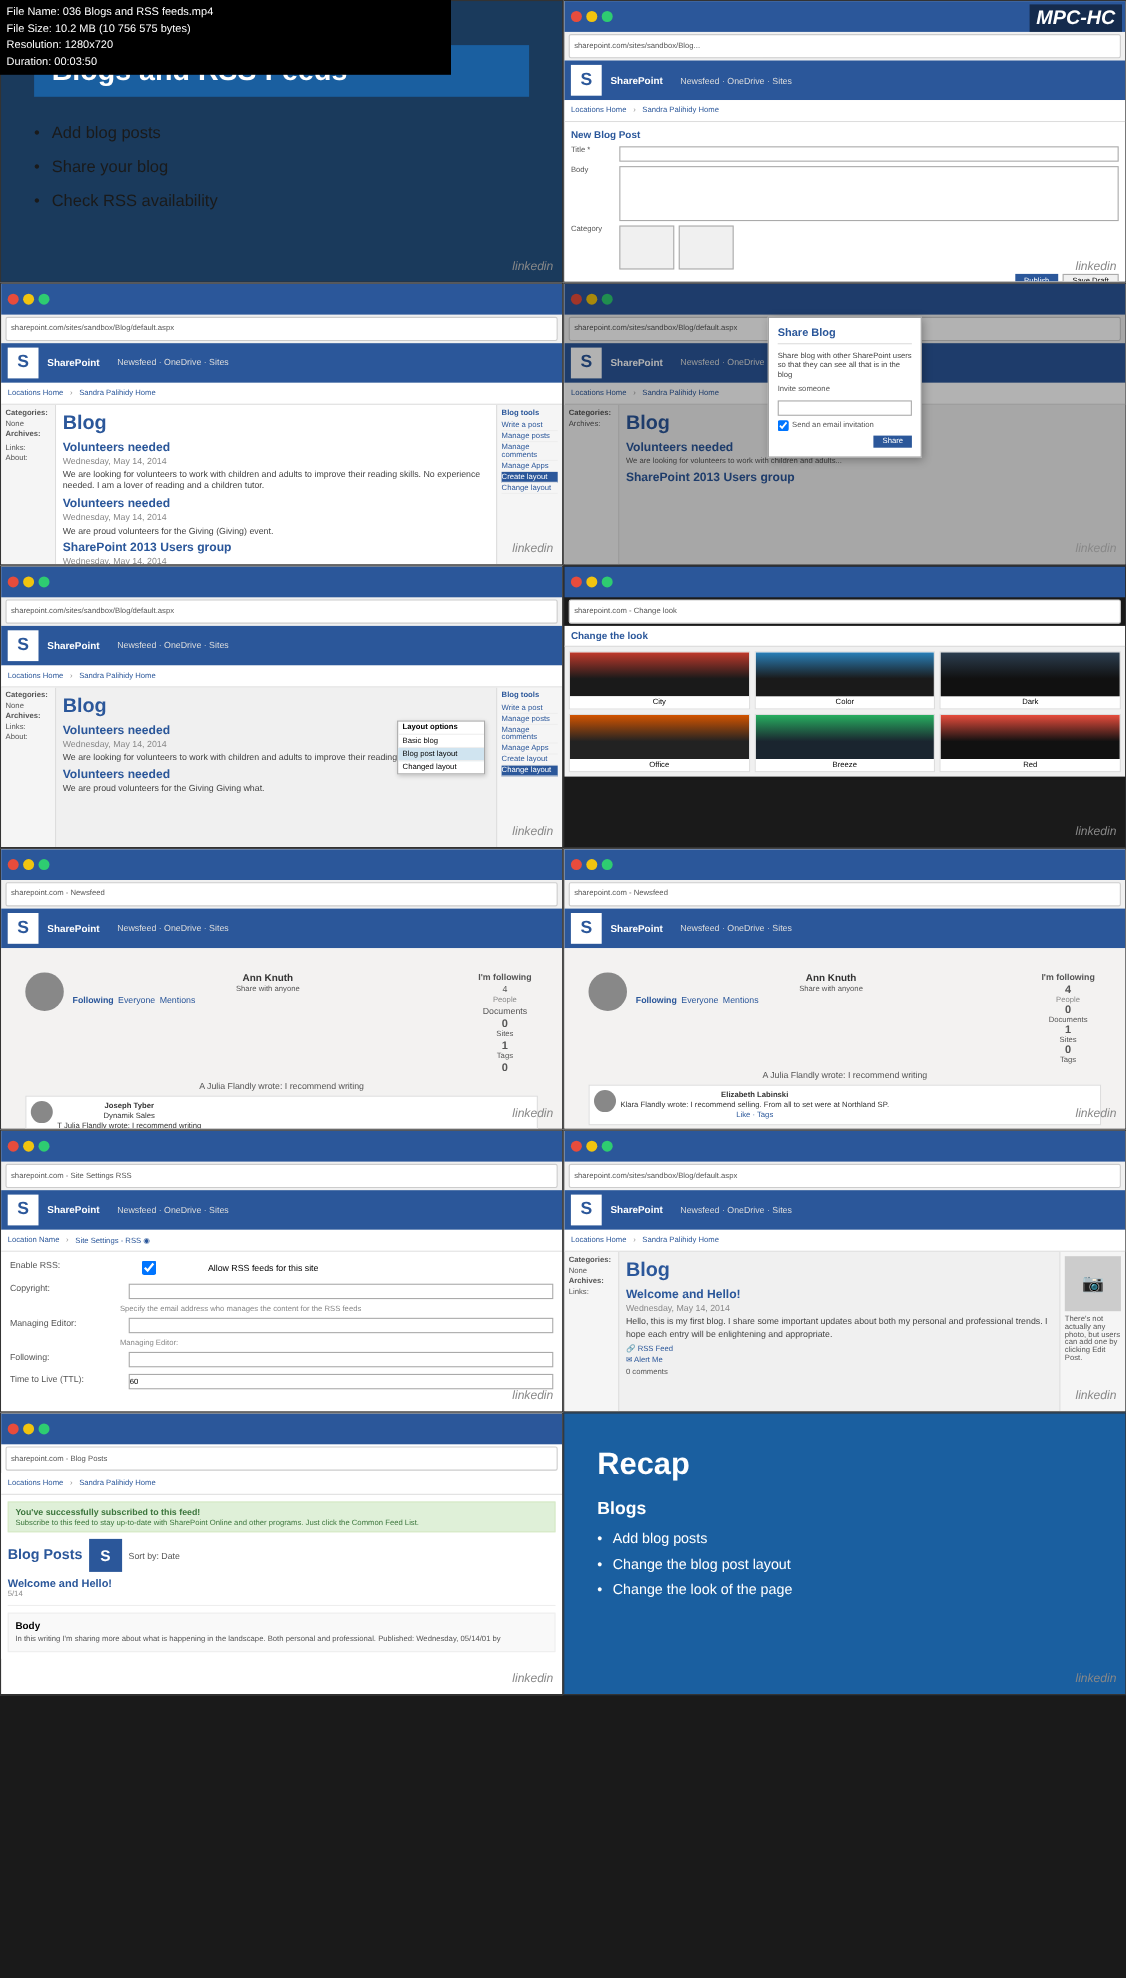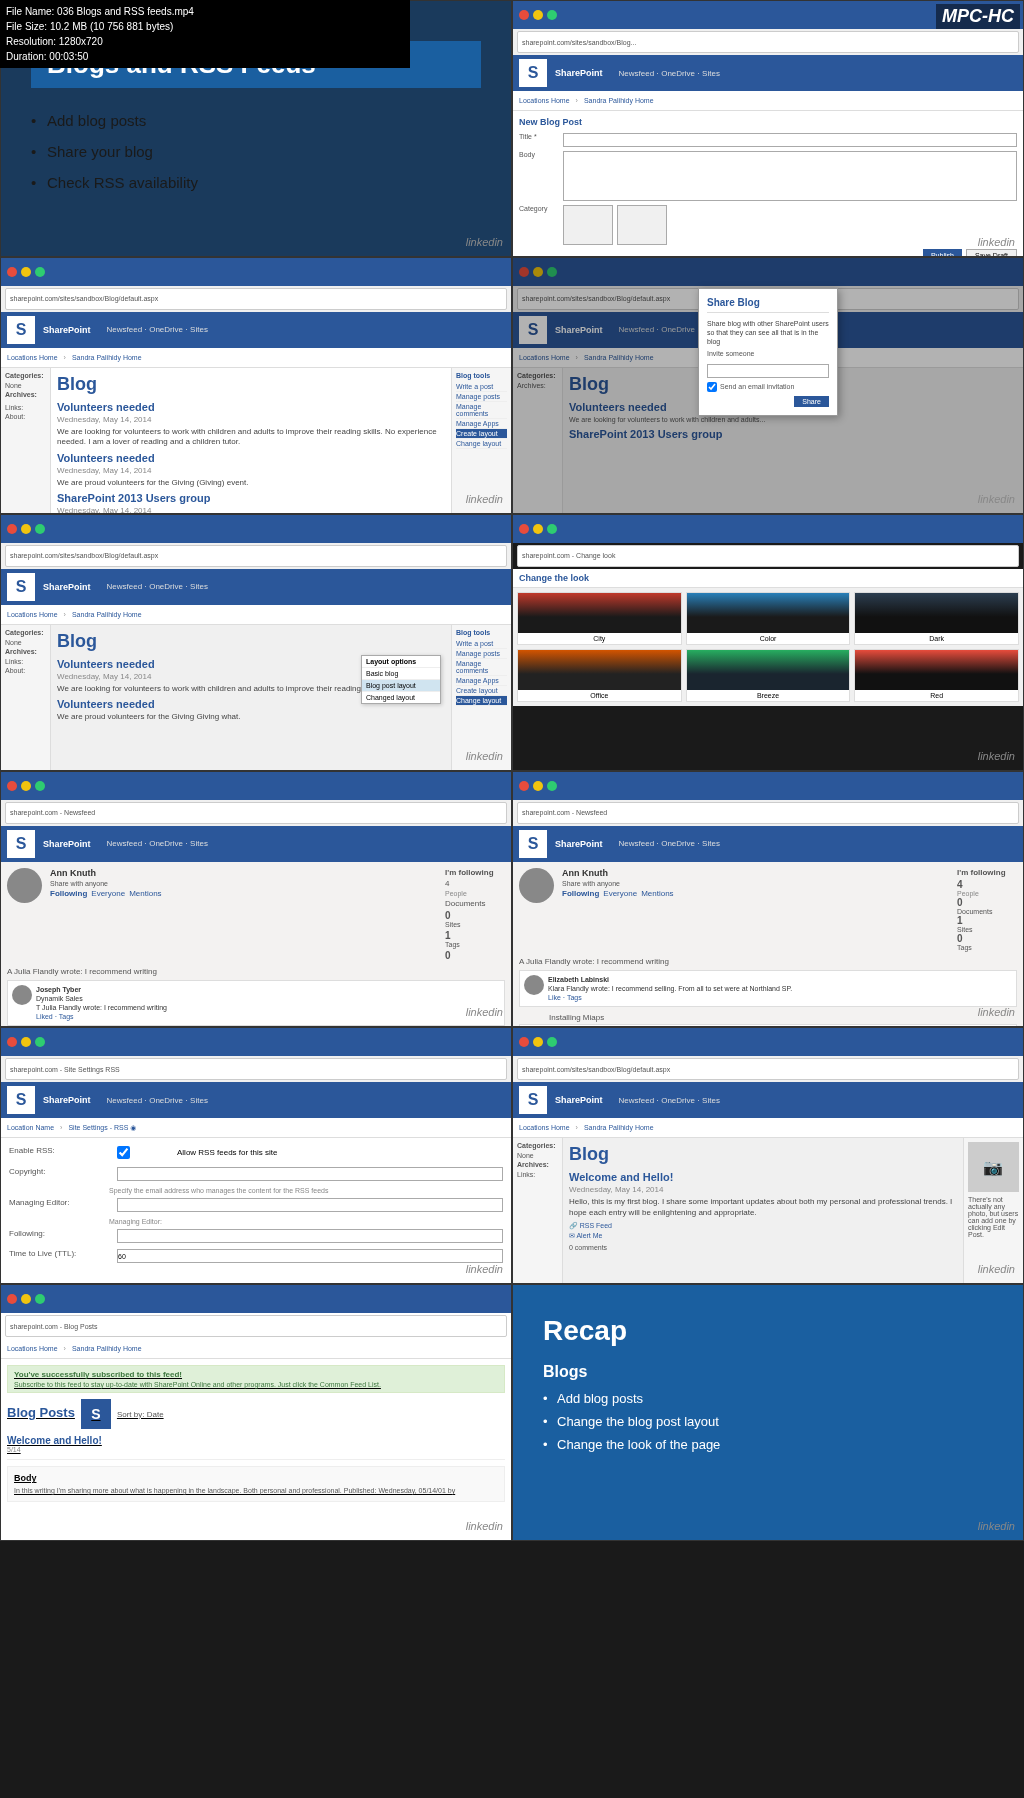--- a/index.html
+++ b/index.html
@@ -258,22 +258,23 @@
     .cell-recap ul li::before {
       content: "•";
       position: absolute;
       left: 0;
     }
 
     
     .social-content {
       background: #f3f2f1;
       flex: 1;
-      padding: 6px;
+      padding: 22px;
       overflow: hidden;
+      text-align: center;
     }
 
     .social-post {
       display: flex;
       gap: 4px;
       margin-bottom: 6px;
       background: #fff;
       padding: 4px;
       border: 1px solid #ddd;
     }
@@ -329,21 +330,20 @@
       background: #fff;
       border: 1px solid #aaa;
       font-size: 7px;
     }
 
     
     .blogpost-cell {
       background: #fff;
       flex: 1;
       padding: 6px;
-      text-decoration: underline;
     }
 
     .success-bar {
       background: #dff0d8;
       border: 1px solid #d6e9c6;
       padding: 4px 6px;
       font-size: 8px;
       color: #3c763d;
       margin-bottom: 6px;
     }
@@ -440,21 +440,21 @@
     .dropdown-item-selected {
       background: #2b579a;
       color: #fff;
     }
   </style>
 </head>
 <body>
 
 <div class="file-info">
   <div>File Name: 036 Blogs and RSS feeds.mp4</div>
-  <div>File Size: 10.2 MB (10 756 881 bytes)</div>
+  <div>File Size: 10.2 MB (10 756 575 bytes)</div>
   <div>Resolution: 1280x720</div>
   <div>Duration: 00:03:50</div>
 </div>
 
 <div class="mpc-watermark">MPC-HC</div>
 
 <div class="grid">
 
   <div class="cell cell-title">
     <h1>Blogs and RSS Feeds</h1>
@@ -831,21 +831,21 @@
       <div class="sp-logo">S</div>
       <span style="color:#fff;font-size:9px;font-weight:bold;">SharePoint</span>
       <span style="color:#ddd;font-size:8px;margin-left:8px;">Newsfeed · OneDrive · Sites</span>
     </div>
     <div class="sp-nav">
       <span style="font-size:7px;color:#2b579a;">Location Name</span>
       <span style="font-size:7px;color:#999;">›</span>
       <span style="font-size:7px;color:#2b579a;">Site Settings - RSS ◉</span>
     </div>
     <div class="settings-content">
-      <div style="display:flex;gap:8px;margin-bottom:8px;">
+      <div style="display:flex;gap:20px;margin-bottom:8px;">
         <span class="settings-label">Enable RSS:</span>
         <div style="display:flex;gap:4px;align-items:center;">
           <input type="checkbox" checked="" style="">
           <span style="font-size:8px;margin-left:43px;">Allow RSS feeds for this site</span>
         </div>
       </div>
       <div class="settings-row">
         <span class="settings-label">Copyright:</span>
         <input class="settings-input" type="text" style="">
       </div>

